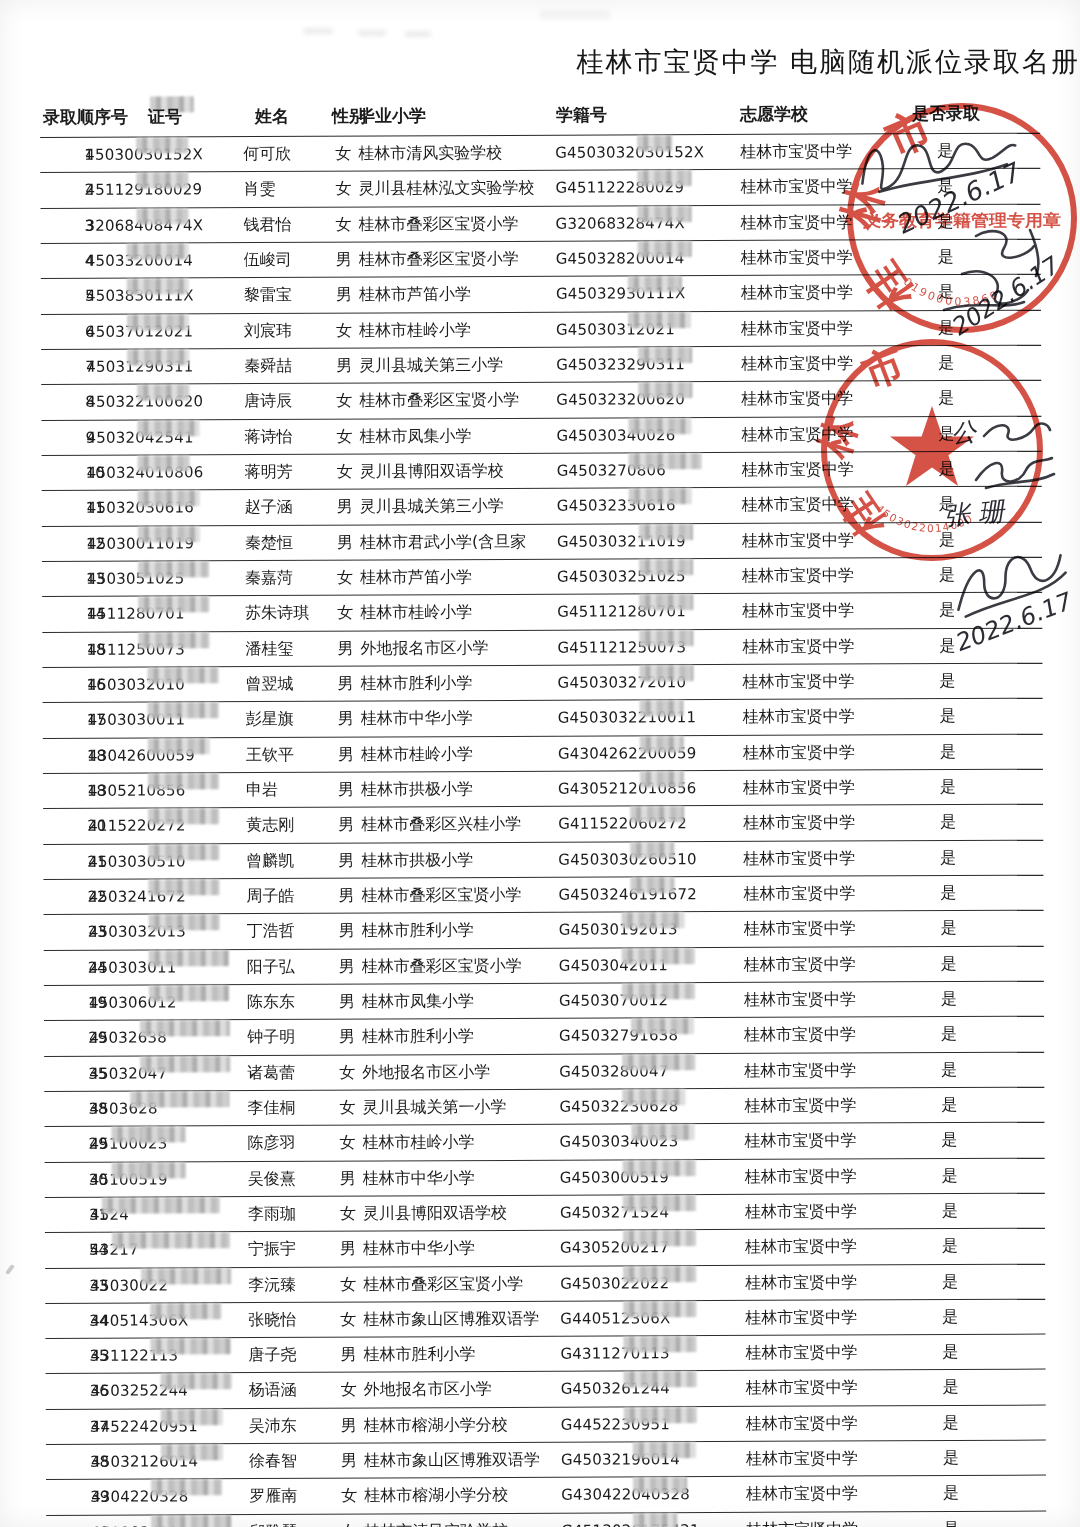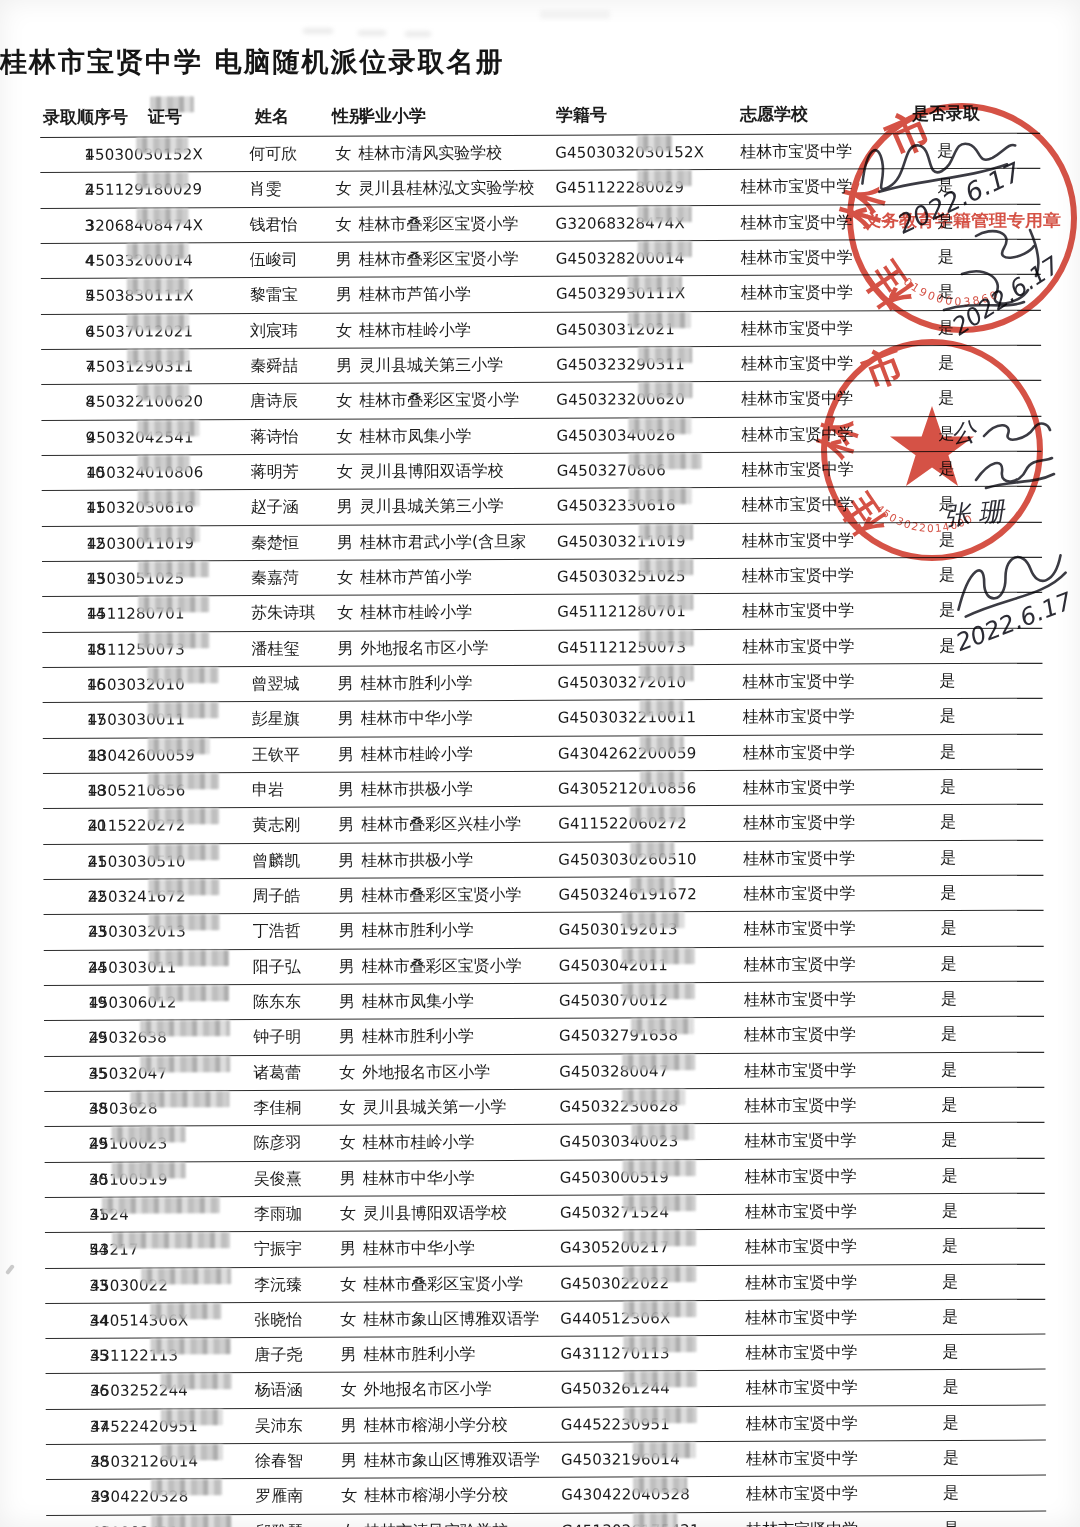--- a/index.html
+++ b/index.html
@@ -1,33 +1,33 @@
 <!DOCTYPE html>
 <html><head>
 <meta charset="utf-8">
 <style>
   html,body{margin:0;padding:0;background:#e8e8e8;}
   .page{position:relative;width:1080px;height:1527px;margin:0 auto;background:#fff;
         overflow:hidden;font-family:"DejaVu Sans","Liberation Sans",sans-serif;color:#1c1c1c;
         box-shadow:inset 0 0 28px rgba(0,0,0,.07);}
   .smudge{position:absolute;background:#c9c9c9;opacity:.35;filter:blur(2px);border-radius:2px;}
-  .title{position:absolute;left:0;top:44px;width:100%;margin:0;text-align:left;
-         font-size:27px;font-weight:700;letter-spacing:2px;color:#161616;}
+  .title{position:absolute;left:0;top:44px;width:100%;margin:0;text-align:right;
+         font-size:27px;font-weight:400;letter-spacing:2px;color:#161616;}
   .table{position:absolute;left:40px;top:97px;width:1000px;transform:rotate(-0.25deg);transform-origin:left top;}
   .thead{position:relative;height:40px;line-height:40px;font-size:17px;font-weight:600;
          border-bottom:1.4px solid #262626;}
   .thead span{position:absolute;top:0;white-space:nowrap;}
   .h-order{left:3px;} .h-id{left:108px;} .h-name{left:215px;} .h-gender{left:292px;}
   .h-school{left:318px;} .h-reg{left:516px;} .h-choice{left:700px;} .h-adm{left:872px;}
   .row{position:relative;height:34.33px;line-height:34.33px;border-bottom:1.1px solid #2c2c2c;
        font-size:16px;}
   .row span{position:absolute;top:0;white-space:nowrap;}
   .c-no{left:44px;width:30px;font-size:15px;}
   .c-id{left:45px;font-size:15px;letter-spacing:.2px;}
-  .c-name{left:209px;width:82px;overflow:hidden;}
+  .c-name{left:203px;width:82px;overflow:hidden;}
   .c-gender{left:295px;}
   .c-school{left:318px;width:196px;overflow:hidden;}
   .c-reg{left:515px;font-size:15px;letter-spacing:.2px;}
   .c-choice{left:700px;}
   .c-adm{left:882px;width:46px;text-align:center;}
   .px{display:inline-block;height:16px;vertical-align:-3px;margin:0 2px;border-radius:1px;
       opacity:.9;filter:blur(1.2px);
       background:repeating-linear-gradient(90deg,#c9c9c9 0 6px,#a6a6a6 6px 11px,#dadada 11px 17px,#b9b9b9 17px 23px),
                  repeating-linear-gradient(0deg,rgba(255,255,255,.35) 0 5px,rgba(125,125,125,.22) 5px 10px);}
   .stamp{position:absolute;mix-blend-mode:multiply;opacity:.88;filter:blur(.4px);}

